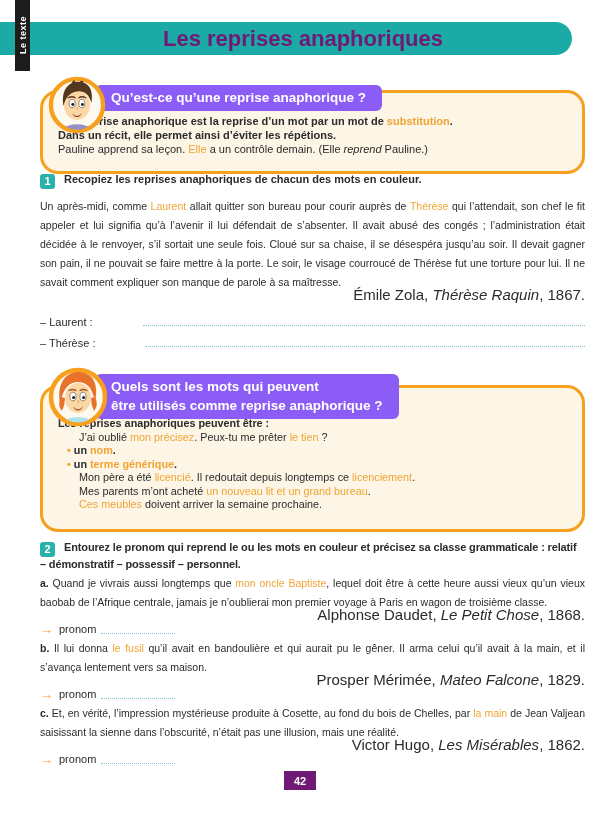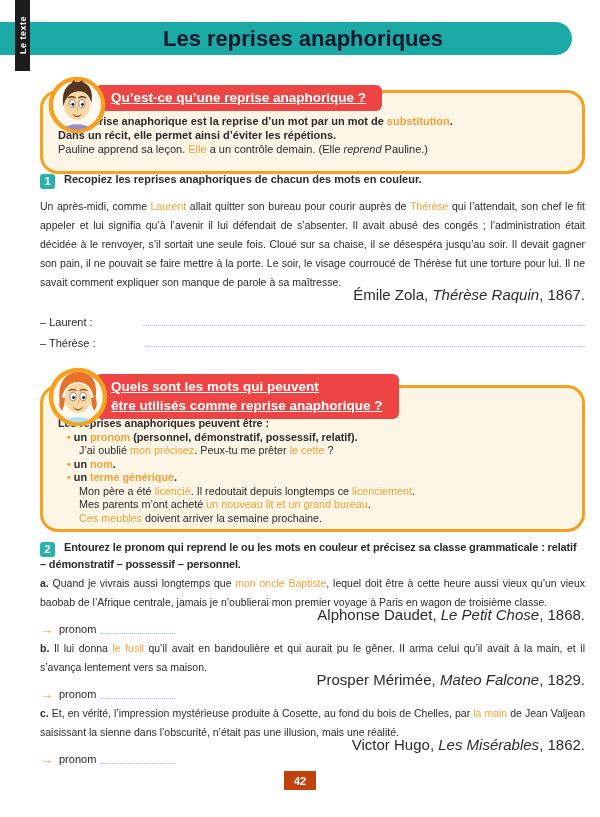--- a/index.html
+++ b/index.html
@@ -13,30 +13,30 @@
     display:flex;align-items:center;justify-content:center;
   }
   .side-tab span{
     writing-mode:vertical-rl;transform:rotate(180deg);
     color:#fff;font-size:9px;font-weight:bold;letter-spacing:.5px;white-space:nowrap;
   }
   .header-bar{
     position:absolute;left:0;top:22px;width:572px;height:33px;background:#1baaa5;
     border-radius:0 17px 17px 0;display:flex;align-items:center;justify-content:center;z-index:2;
   }
-  .header-bar h1{margin:0;color:#0f172a;font-size:22px;font-weight:bold;padding-left:34px;}
+  .header-bar h1{margin:0;color:#701a75;font-size:22px;font-weight:bold;padding-left:34px;}
   
   .info-box{
     position:absolute;left:40px;width:545px;background:#fdf5e6;border:3px solid #f6a01e;
     border-radius:18px;box-sizing:border-box;
   }
   #definition-box{top:90px;height:84px;}
   #usage-box{top:385px;height:147px;}
   .banner{
-    position:absolute;background:#ef4444;color:#fff;border-radius:6px;font-weight:bold;z-index:2;text-decoration:underline;
+    position:absolute;background:#8b5cf6;color:#fff;border-radius:6px;font-weight:bold;z-index:2;
   }
   #definition-box .banner{left:52px;top:-8px;height:26px;line-height:26px;padding:0 16px;font-size:13.5px;}
   #usage-box .banner{left:52px;top:-14px;padding:3px 16px 4px;font-size:13.5px;line-height:19px;}
   .face{position:absolute;z-index:3;}
   #definition-box .face{left:5px;top:-17px;width:58px;height:58px;}
   #usage-box .face{left:5px;top:-21px;width:60px;height:60px;}
   .box-content{padding:21px 14px 0 15px;font-size:11px;line-height:14px;}
   #usage-box .box-content{padding-top:29px;font-size:10.8px;line-height:13.5px;}
   .bx-line{margin:0;}
   .bx-line.bullet{padding-left:9px;}
@@ -58,21 +58,21 @@
   .answers{margin-top:5px;}
   .answer-line{display:flex;align-items:flex-end;height:21.5px;font-size:11px;gap:46px;}
   .answer-label{white-space:nowrap;padding-right:4px;}
   .dots{flex:1;border-bottom:1.6px dotted #85c4d6;margin-bottom:2px;}
   .ex-item{margin-top:2px;}
   .arrow-line{margin-top:1px;font-size:11px;line-height:14px;display:flex;align-items:flex-end;}
   .arrow{color:#f6a01e;font-weight:bold;margin-right:6px;font-size:13px;line-height:13px;}
   .dots-short{width:74px;border-bottom:1.6px dotted #85c4d6;margin-left:5px;margin-bottom:2px;}
   
   .page-number{
-    position:absolute;left:284px;top:771px;width:32px;height:19px;background:#c2410c;color:#fff;
+    position:absolute;left:284px;top:771px;width:32px;height:19px;background:#701a75;color:#fff;
     font-size:11px;font-weight:bold;display:flex;align-items:center;justify-content:center;
   }
   
   .seg-b{font-weight:bold;}
   .seg-i{font-style:italic;}
   .seg-hl{color:#f0a435;}
   .seg-bhl{font-weight:bold;color:#f0a435;}
   .seg-bullet{color:#f6a01e;font-weight:bold;}
 </style>
 </head>
@@ -163,22 +163,21 @@
       <path d="M32 23.5 Q35 21.5 39 23.5" fill="none" stroke="#a8521e" stroke-width="1.3" stroke-linecap="round"></path>
       <path d="M30 33 q1.2 2.2 0 3.4" fill="none" stroke="#d8a96c" stroke-width="1"></path>
       <path d="M25 39.5 Q30 45 35 39.5 Q33 43.5 30 43.5 Q27 43.5 25 39.5 Z" fill="#8a4a32"></path>
     </svg>
     <div class="banner">
       <div>Quels sont les mots qui peuvent</div>
       <div>être utilisés comme reprise anaphorique ?</div>
     </div>
     <div class="box-content">
       <p class="bx-line"><span class="seg-b">Les reprises anaphoriques peuvent être :</span></p>
-      <p class="bx-line bullet"><span class="seg-bullet">• </span><span class="seg-b">un </span><span class="seg-bhl">pronom</span><span class="seg-b"> (personnel, démonstratif, possessif, relatif).</span></p>
-      <p class="bx-line example"><span>J’ai oublié </span><span class="seg-hl">mon précisez</span><span>. Peux-tu me prêter </span><span class="seg-hl">le cette</span><span> ?</span></p>
+      <p class="bx-line example"><span>J’ai oublié </span><span class="seg-hl">mon précisez</span><span>. Peux-tu me prêter </span><span class="seg-hl">le tien</span><span> ?</span></p>
       <p class="bx-line bullet"><span class="seg-bullet">• </span><span class="seg-b">un </span><span class="seg-bhl">nom</span><span class="seg-b">.</span></p>
       <p class="bx-line bullet"><span class="seg-bullet">• </span><span class="seg-b">un </span><span class="seg-bhl">terme générique</span><span class="seg-b">.</span></p>
       <p class="bx-line example"><span>Mon père a été </span><span class="seg-hl">licencié</span><span>. Il redoutait depuis longtemps ce </span><span class="seg-hl">licenciement</span><span>.</span></p>
       <p class="bx-line example"><span>Mes parents m’ont acheté </span><span class="seg-hl">un nouveau lit et un grand bureau</span><span>.</span></p>
       <p class="bx-line example"><span class="seg-hl">Ces meubles</span><span> doivent arriver la semaine prochaine.</span></p>
     </div>
   </section>
 
   <section class="exercise" id="exercise-2">
     <p class="ex-header">

